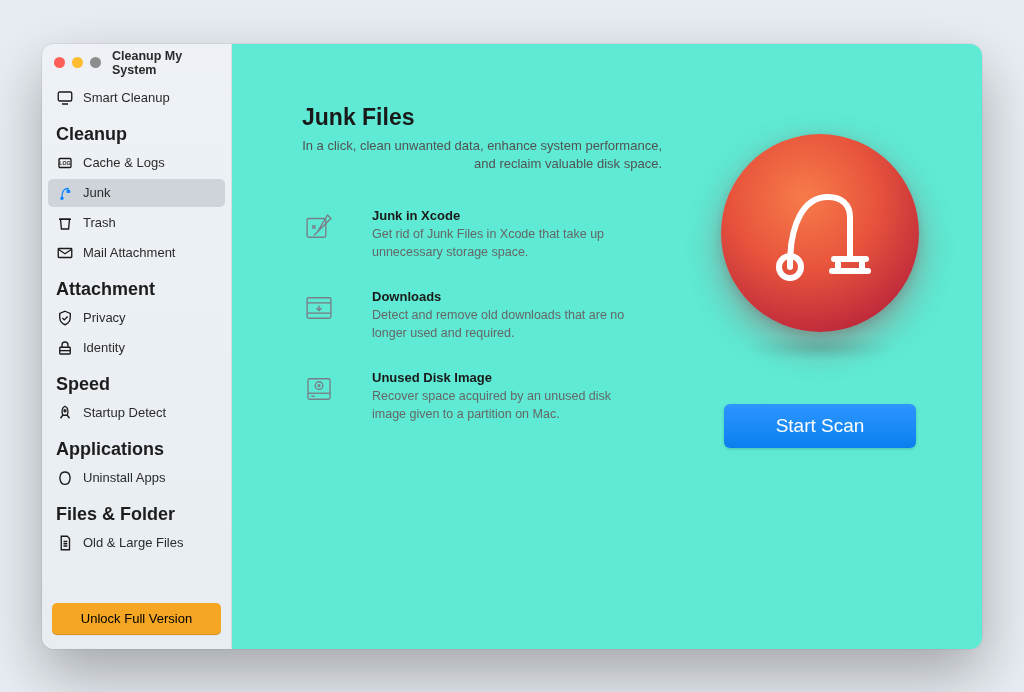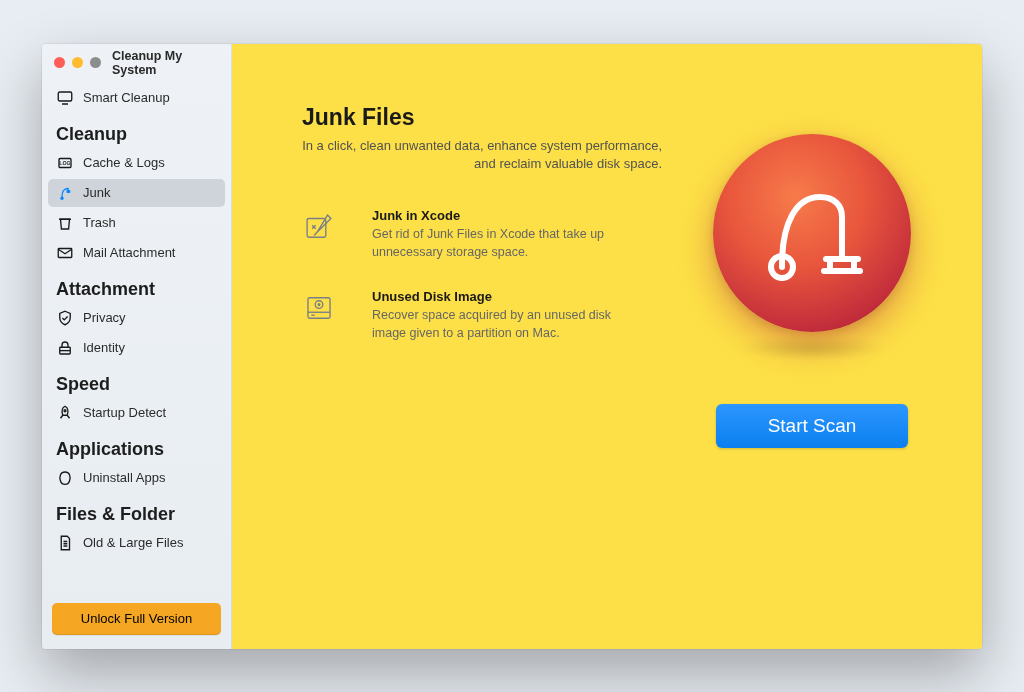--- a/index.html
+++ b/index.html
@@ -16,21 +16,21 @@
       justify-content: center;
       align-items: center;
       min-height: 100vh;
       padding: 20px;
     }
 
     .window {
       width: 940px;
       height: 605px;
       background: #e8edf3;
-      border-radius: 4px;
+      border-radius: 12px;
       box-shadow: 0 25px 60px rgba(0,0,0,0.3), 0 0 0 1px rgba(0,0,0,0.05);
       display: flex;
       overflow: hidden;
     }
 
     
     .sidebar {
       width: 190px;
       background: linear-gradient(to bottom, #eef2f6, #e8edf2);
       border-right: 1px solid rgba(0,0,0,0.08);
@@ -122,21 +122,21 @@
       font-size: 13px;
       font-weight: 500;
       color: #000;
       cursor: pointer;
       box-shadow: inset 0 -1px 0 rgba(0,0,0,0.1), 0 1px 1px rgba(0,0,0,0.05);
     }
 
     
     .main {
       flex: 1;
-      background: #fde047;
+      background: #5eead4;
       padding: 60px 50px 40px 70px;
       display: flex;
       position: relative;
     }
 
     .main-left {
       width: 360px;
     }
 
     .main-title {
@@ -184,21 +184,21 @@
 
     .feat-desc {
       font-size: 12.5px;
       color: #666;
       line-height: 1.4;
       max-width: 260px;
     }
 
     .hero-wrap {
       position: absolute;
-      right: 60px;
+      right: 52px;
       top: 90px;
       width: 220px;
       display: flex;
       flex-direction: column;
       align-items: center;
     }
 
     .hero-circle {
       width: 198px;
       height: 198px;
@@ -393,20 +393,34 @@
             <path d="M30 6 L34 10 L18 26 L14 30 L18 26 Z"></path>
             <path d="M12 18 L16 22 M16 18 L12 22"></path>
           </svg>
         </div>
         <div class="feat-body">
           <div class="feat-title">Junk in Xcode</div>
           <div class="feat-desc">Get rid of Junk Files in Xcode that take up unnecessary storage space.</div>
         </div>
       </div>
 
+      <div class="feat">
+        <div class="feat-icon">
+          <svg width="34" height="34" viewBox="0 0 40 40" fill="none" stroke="#7a7f87" stroke-width="1.6">
+            <rect x="6" y="8" width="28" height="24" rx="2"></rect>
+            <line x1="6" y1="14" x2="34" y2="14"></line>
+            <line x1="6" y1="26" x2="34" y2="26"></line>
+            <path d="M20 17 L20 23 M17 20 L20 23 L23 20"></path>
+          </svg>
+        </div>
+        <div class="feat-body">
+          <div class="feat-title">Downloads</div>
+          <div class="feat-desc">Detect and remove old downloads that are no longer used and required.</div>
+        </div>
+      </div>
 
       <div class="feat">
         <div class="feat-icon">
           <svg width="34" height="34" viewBox="0 0 40 40" fill="none" stroke="#7a7f87" stroke-width="1.6">
             <rect x="7" y="8" width="26" height="24" rx="2"></rect>
             <circle cx="20" cy="16" r="4.5"></circle>
             <circle cx="20" cy="16" r="1"></circle>
             <line x1="7" y1="25" x2="33" y2="25"></line>
             <line x1="11" y1="28.5" x2="15" y2="28.5"></line>
           </svg>

